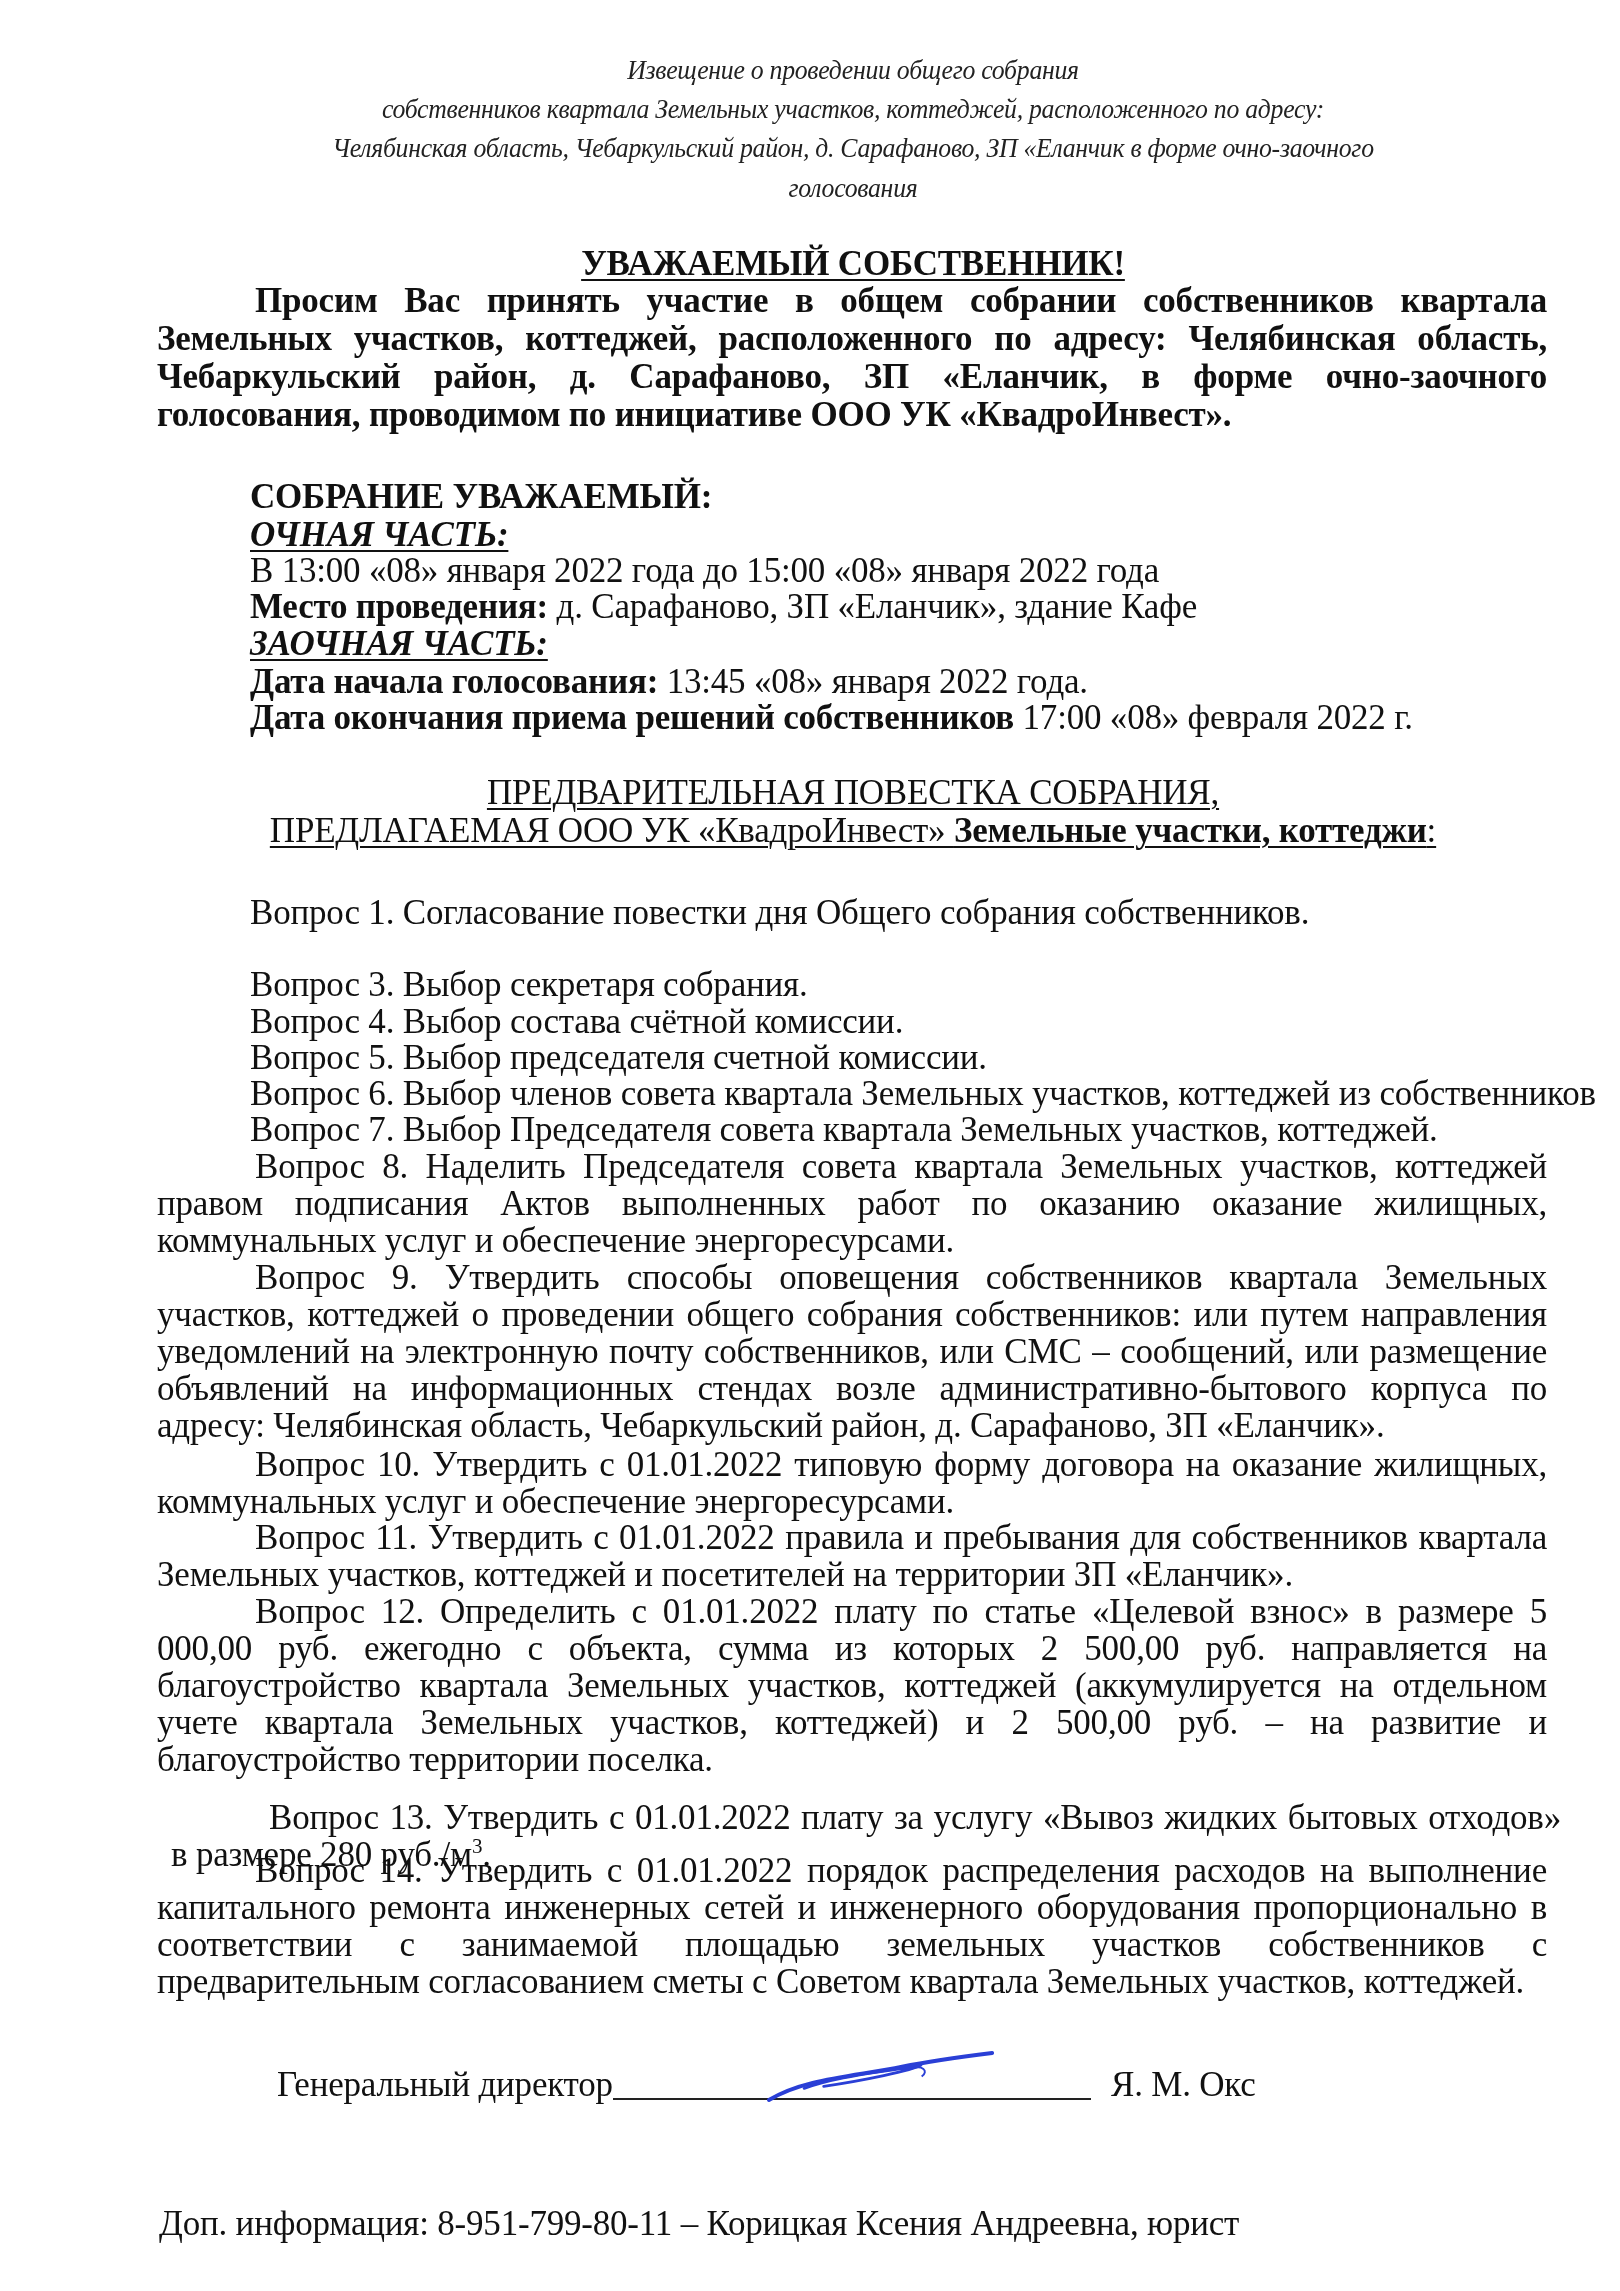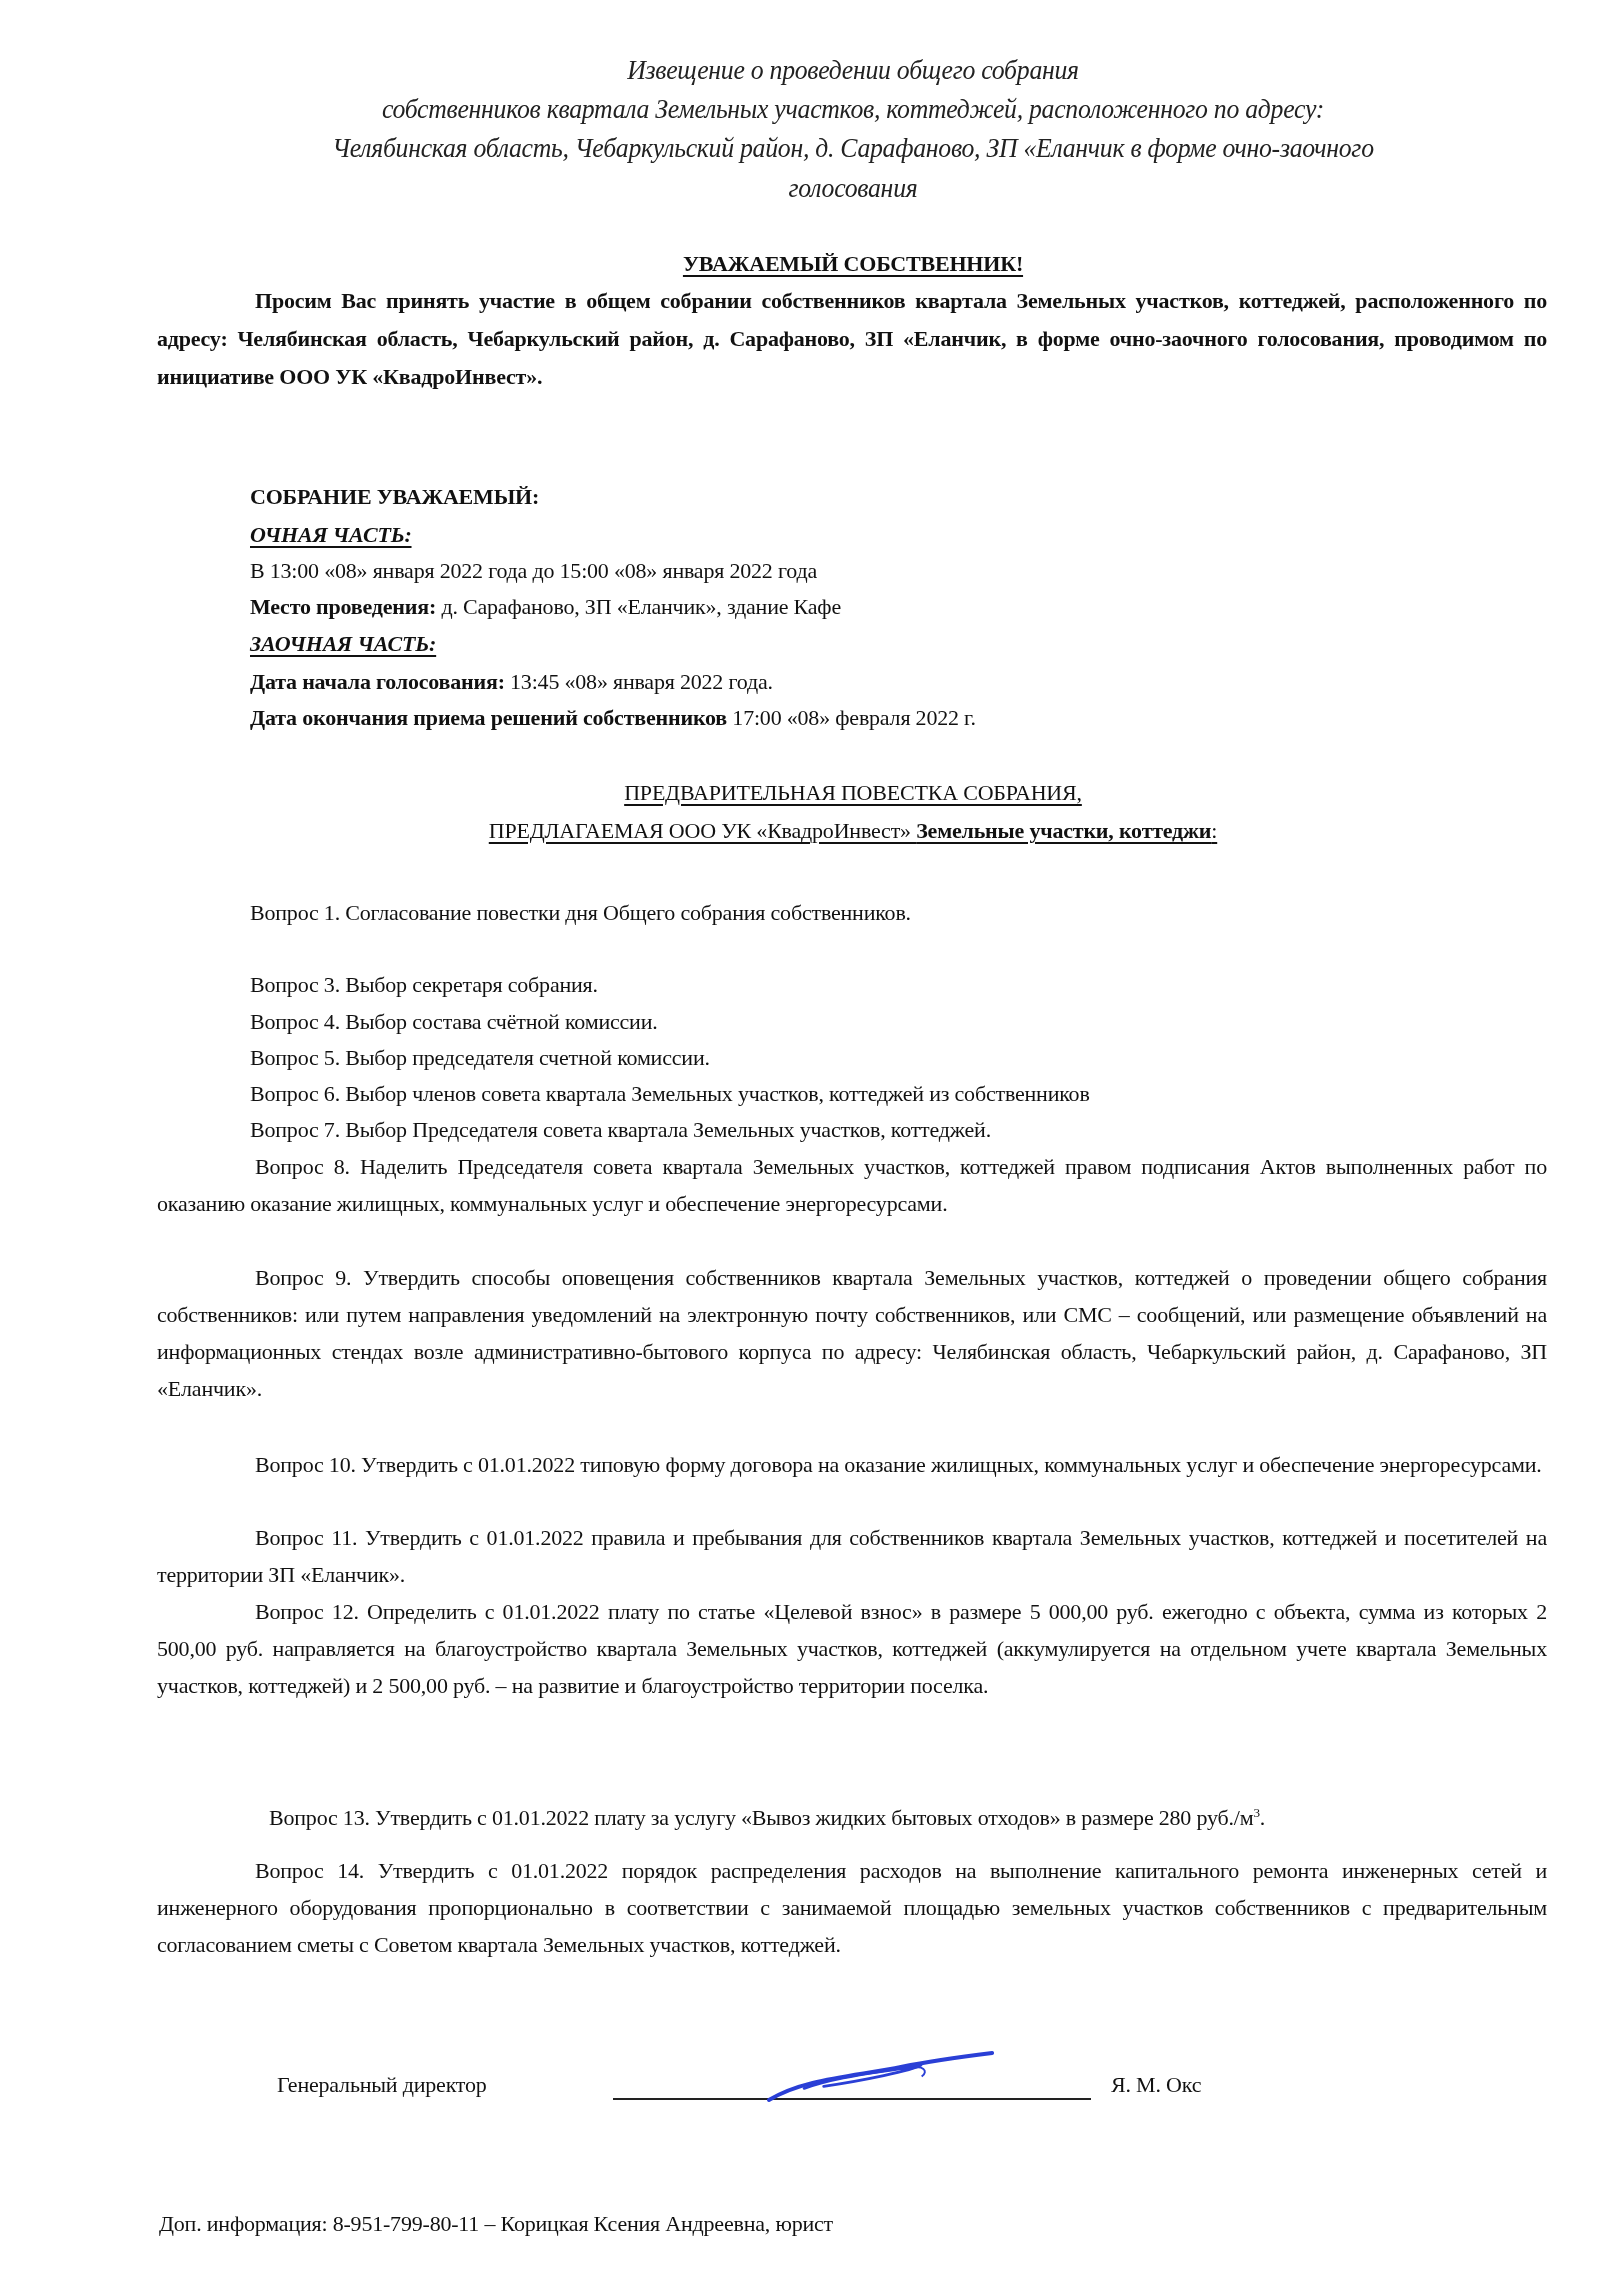--- a/index.html
+++ b/index.html
@@ -2,21 +2,21 @@
 <html><head>
 <meta charset="utf-8">
 <style>
   html, body { margin: 0; padding: 0; background: #ffffff; }
   body { width: 1620px; height: 2292px; position: relative; overflow: hidden;
          font-family: "Liberation Serif", "DejaVu Serif", serif; color: #111; }
   .page { position: absolute; left: 0; top: 0; width: 1620px; height: 2292px; }
   .hdr { position: absolute; left: 157px; width: 1392px; text-align: center;
          font-style: italic; font-size: 28px; line-height: 37px; color: #222;
          letter-spacing: -0.3px; transform: scaleX(0.92); transform-origin: center; }
-  .bl { position: absolute; font-size: 22px; line-height: 38px; letter-spacing: -0.2px; }
+  .bl { position: absolute; font-size: 35px; line-height: 38px; letter-spacing: -0.2px; }
   .just { text-align: justify; text-align-last: left; }
   .b { font-weight: bold; }
   .u { text-decoration: underline; text-decoration-thickness: 2px; text-underline-offset: 3.9px; }
   .i { font-style: italic; }
   .center { text-align: center; }
   .ind { text-indent: 98px; }
   .sigline { position: absolute; left: 613px; top: 2098px; width: 478px; height: 0;
              border-top: 2px solid #222; }
   sup { font-size: 60%; line-height: 0; }
 </style>

